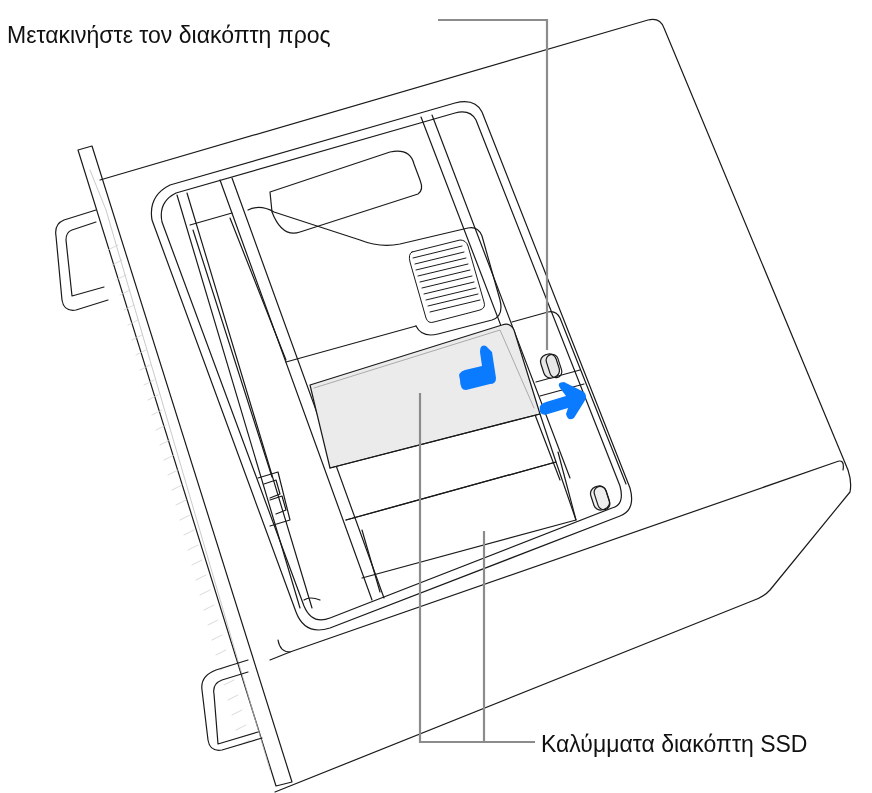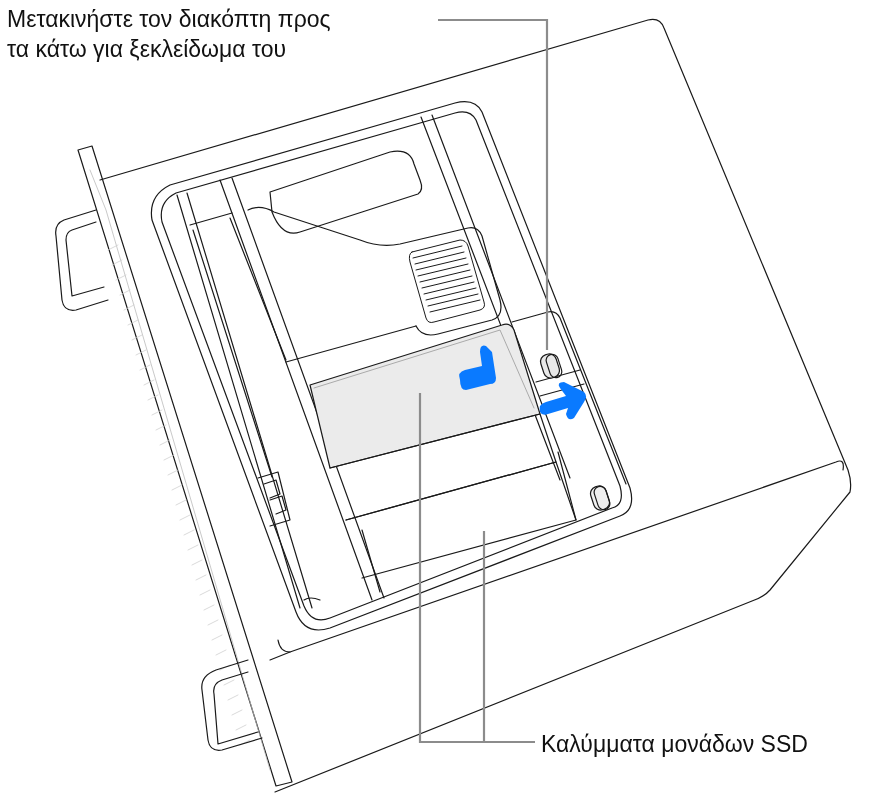--- a/index.html
+++ b/index.html
@@ -1,19 +1,19 @@
 <!DOCTYPE html>
 <html><head>
 <meta charset="utf-8">
 <style>
   html, body { margin:0; padding:0; background:#ffffff; }
   body { width:872px; height:793px; position:relative; overflow:hidden; font-family:"Liberation Sans", sans-serif; }
   .illus { position:absolute; left:0; top:0; width:872px; height:793px; }
   .callout { position:absolute; color:#111; font-size:23px; line-height:30px; font-family:"Liberation Sans", sans-serif; }
-  .callout-top { left:7px; top:4px; width:430px; }
+  .callout-top { left:7px; top:20px; width:430px; }
   .callout-top span { display:block; white-space:nowrap; }
   .callout-bottom { left:541px; top:729px; white-space:nowrap; }
 </style>
 </head>
 <body>
 
 <svg class="illus" viewBox="0 0 872 793" xmlns="http://www.w3.org/2000/svg">
   <g fill="none" stroke="#1a1a1a" stroke-width="1.2" stroke-linejoin="round" stroke-linecap="round">
 
     <g>
@@ -109,16 +109,15 @@
 
   <g fill="none" stroke="#8c8c8c" stroke-width="2.2">
     <path d="M438 20 L547 20 L547 350"></path>
     <path d="M420 393 L420 742 L535 742"></path>
     <path d="M484 531 L484 742"></path>
   </g>
 </svg>
 
 <div class="callout callout-top">
   <span>Μετακινήστε τον διακόπτη προς</span>
-  <span>τα κάτω για ξεκλείδωμα του</span>
 </div>
 
-<div class="callout callout-bottom">Καλύμματα μονάδων SSD</div>
+<div class="callout callout-bottom">Καλύμματα διακόπτη SSD</div>
 
 </body></html>

